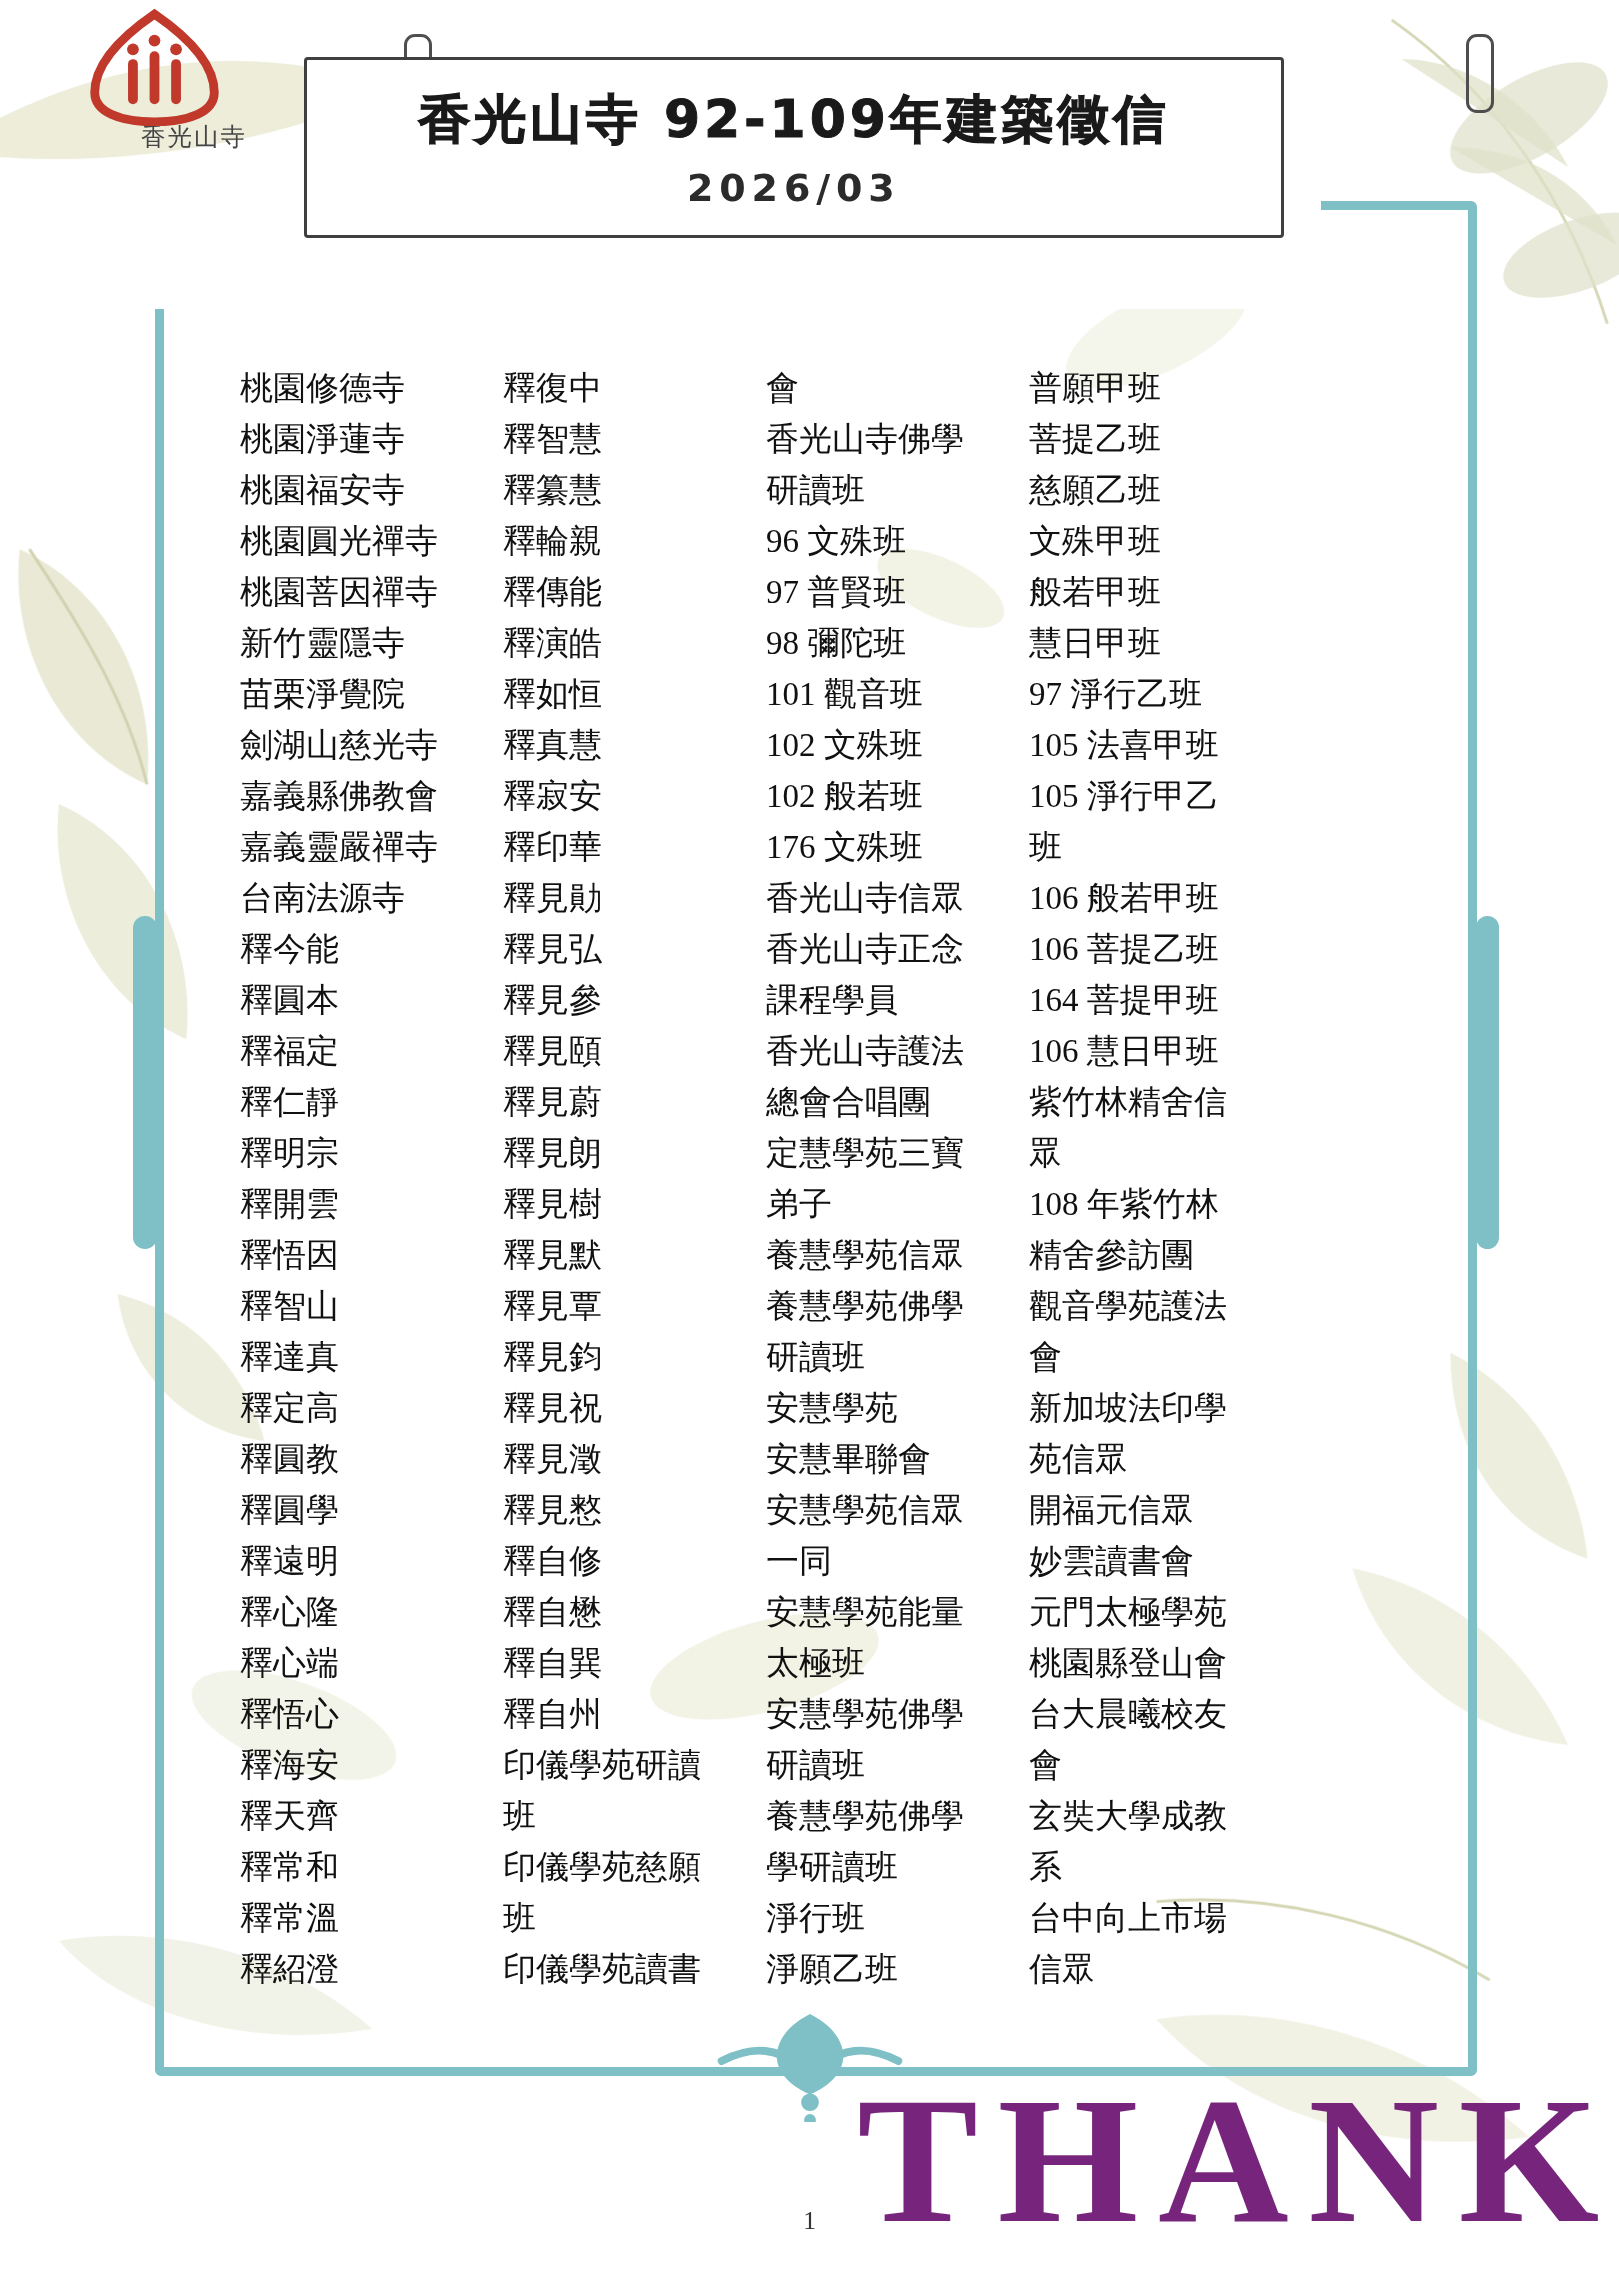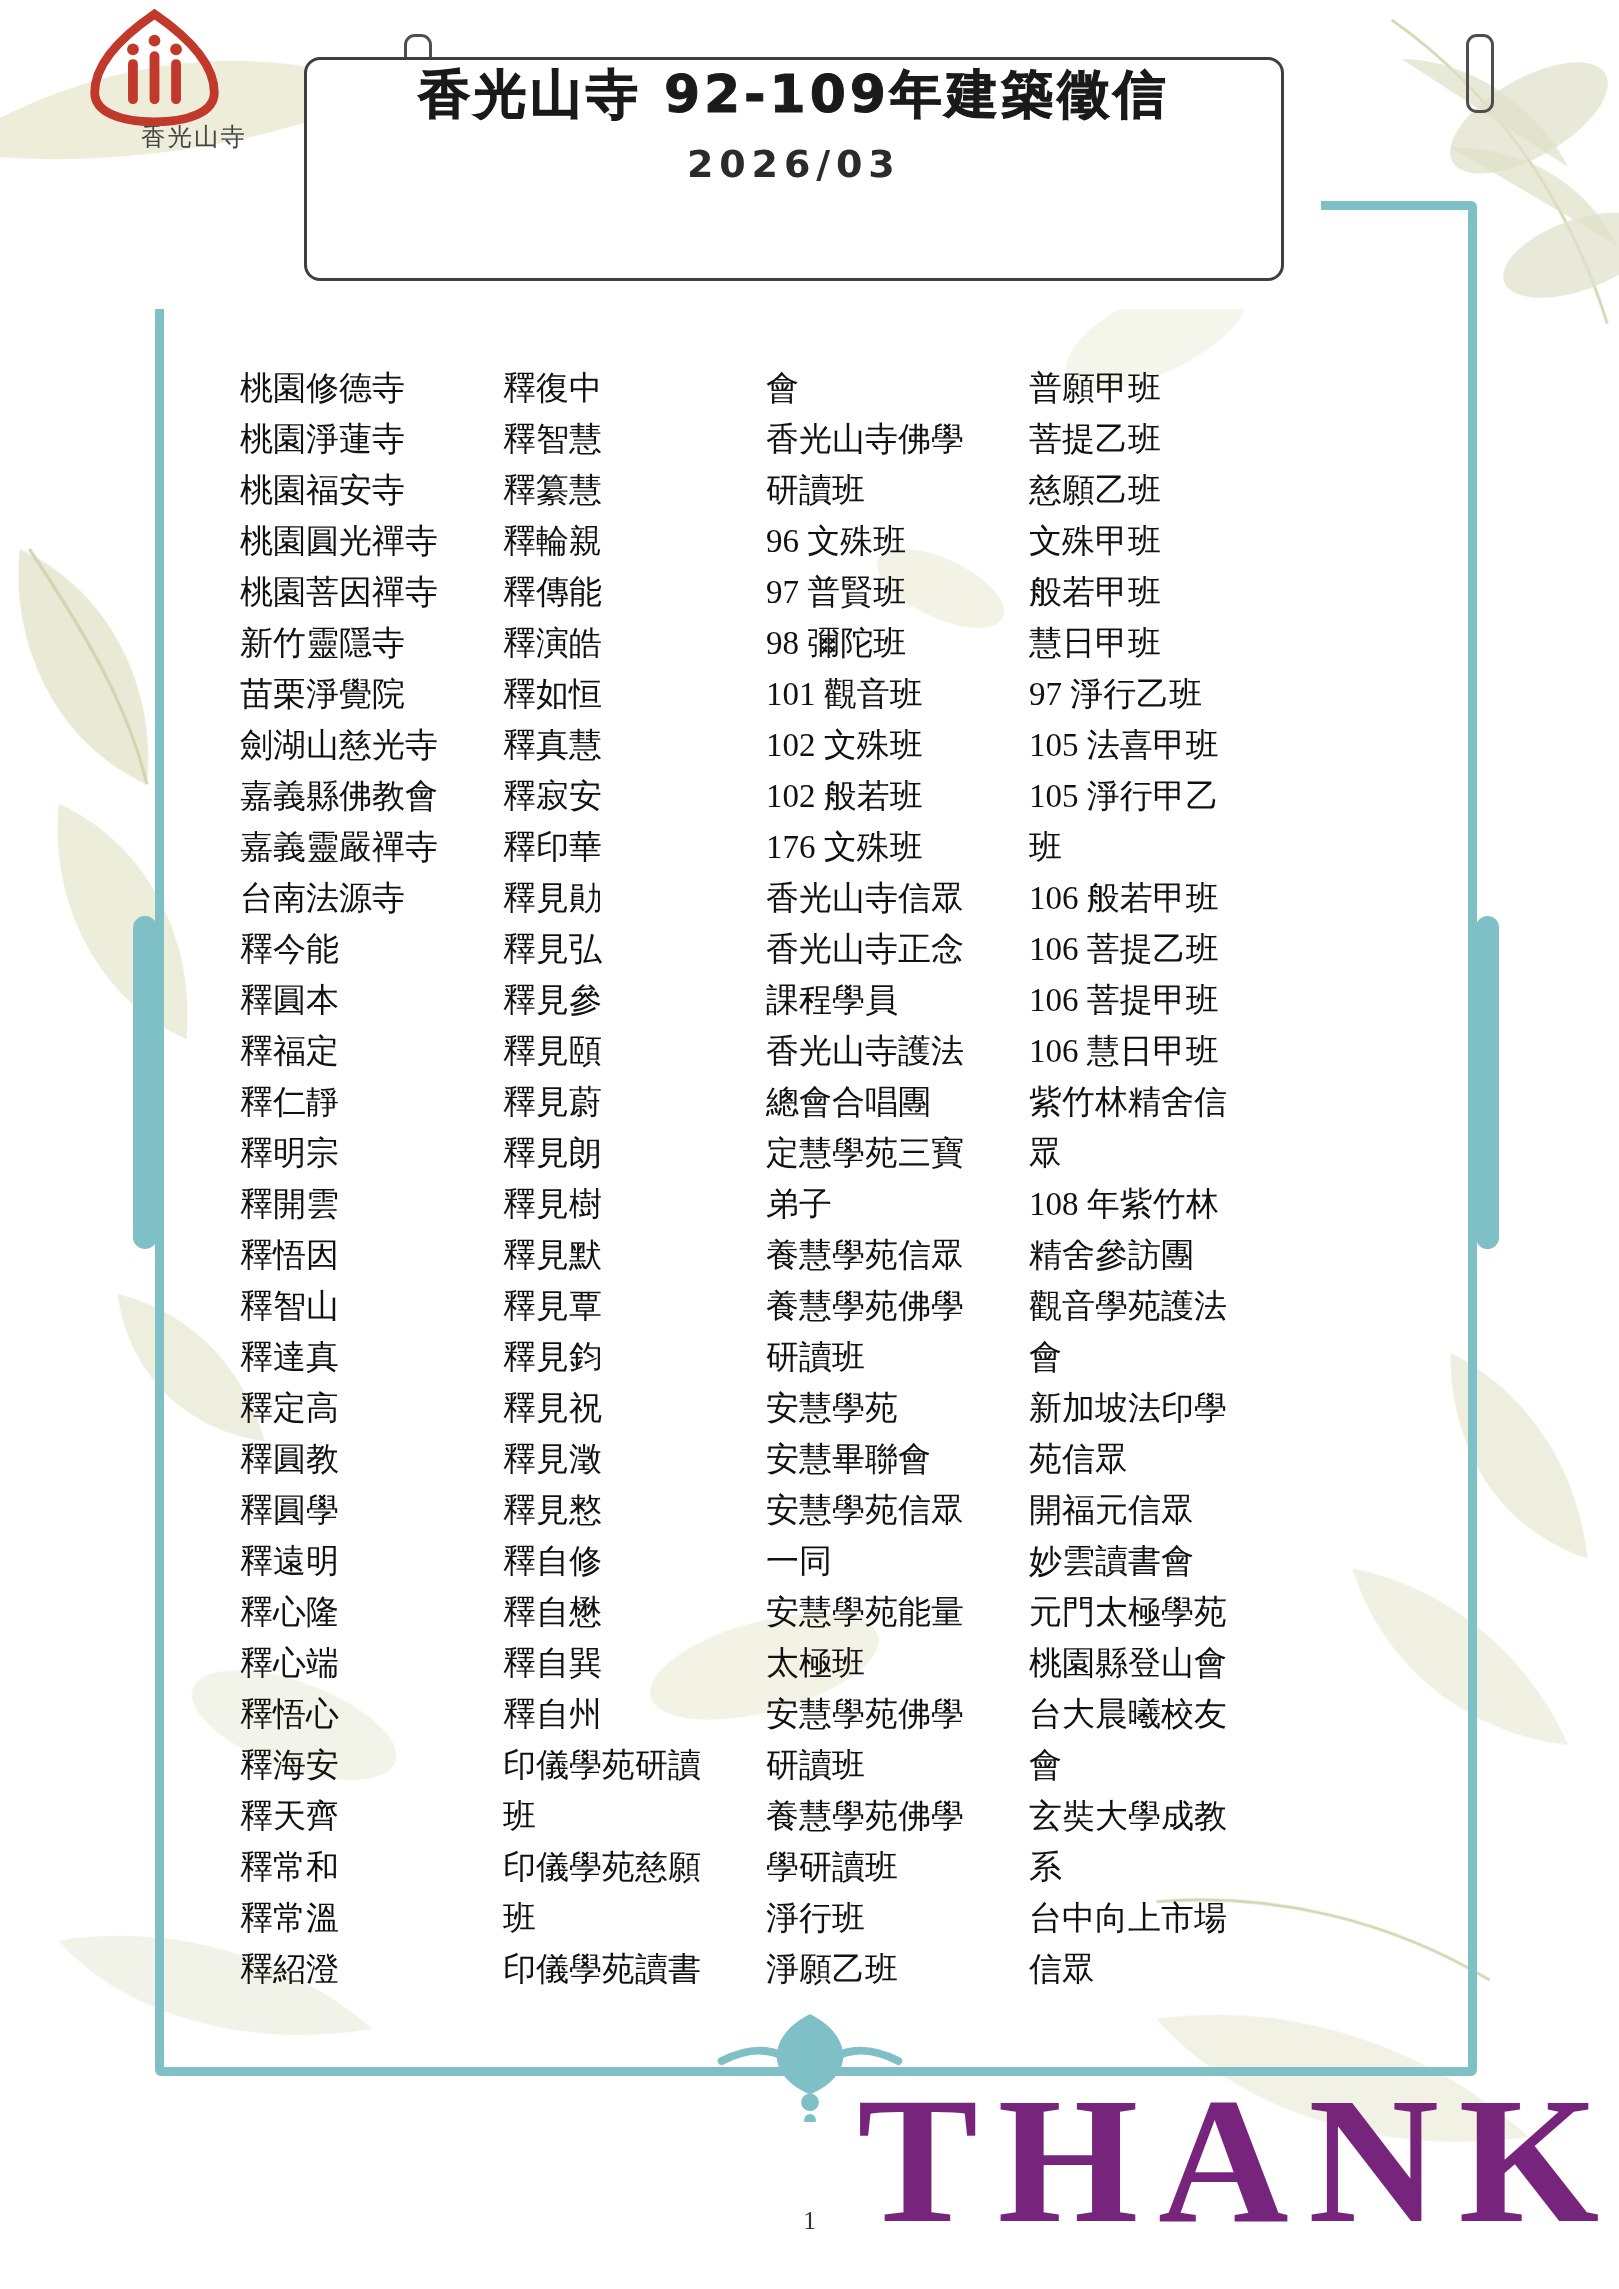--- a/index.html
+++ b/index.html
@@ -61,26 +61,26 @@
   .plaque-wrap{position:absolute;left:294px;top:57px;width:990px;}
   .hanger{
     position:absolute;top:-23.5px;width:21.6px;height:73px;
     border:3.9px solid #4e4e4e;border-radius:10.8px;background:transparent;
   }
   .hanger.left{left:110px;}
   .hanger.right{left:1172px;}
   .plaque{
     position:relative;
     margin-left:9.8px;
-    width:980px;height:224px;
+    width:980px;height:181px;
     background:#ffffff;
     border:3.9px solid #3f3f3f;
-    border-radius:16px;
+    border-radius:4px;
     box-sizing:border-box;
-    display:flex;flex-direction:column;align-items:center;
+    display:flex;flex-direction:column;align-items:center;justify-content:center;
   }
   .plaque-title{
     font-family:"DejaVu Sans", sans-serif;
     font-weight:bold;
     font-size:52px;
     letter-spacing:3.9px;
     color:#1a1a1a;
     -webkit-text-stroke:1px #1a1a1a;
   }
   .plaque-sub{
@@ -301,21 +301,21 @@
       <div class="name">慈願乙班</div>
       <div class="name">文殊甲班</div>
       <div class="name">般若甲班</div>
       <div class="name">慧日甲班</div>
       <div class="name">97 淨行乙班</div>
       <div class="name">105 法喜甲班</div>
       <div class="name">105 淨行甲乙</div>
       <div class="name">班</div>
       <div class="name">106 般若甲班</div>
       <div class="name">106 菩提乙班</div>
-      <div class="name">106 菩提甲班</div>
+      <div class="name">164 菩提甲班</div>
       <div class="name">106 慧日甲班</div>
       <div class="name">紫竹林精舍信</div>
       <div class="name">眾</div>
       <div class="name">108 年紫竹林</div>
       <div class="name">精舍參訪團</div>
       <div class="name">觀音學苑護法</div>
       <div class="name">會</div>
       <div class="name">新加坡法印學</div>
       <div class="name">苑信眾</div>
       <div class="name">開福元信眾</div>

